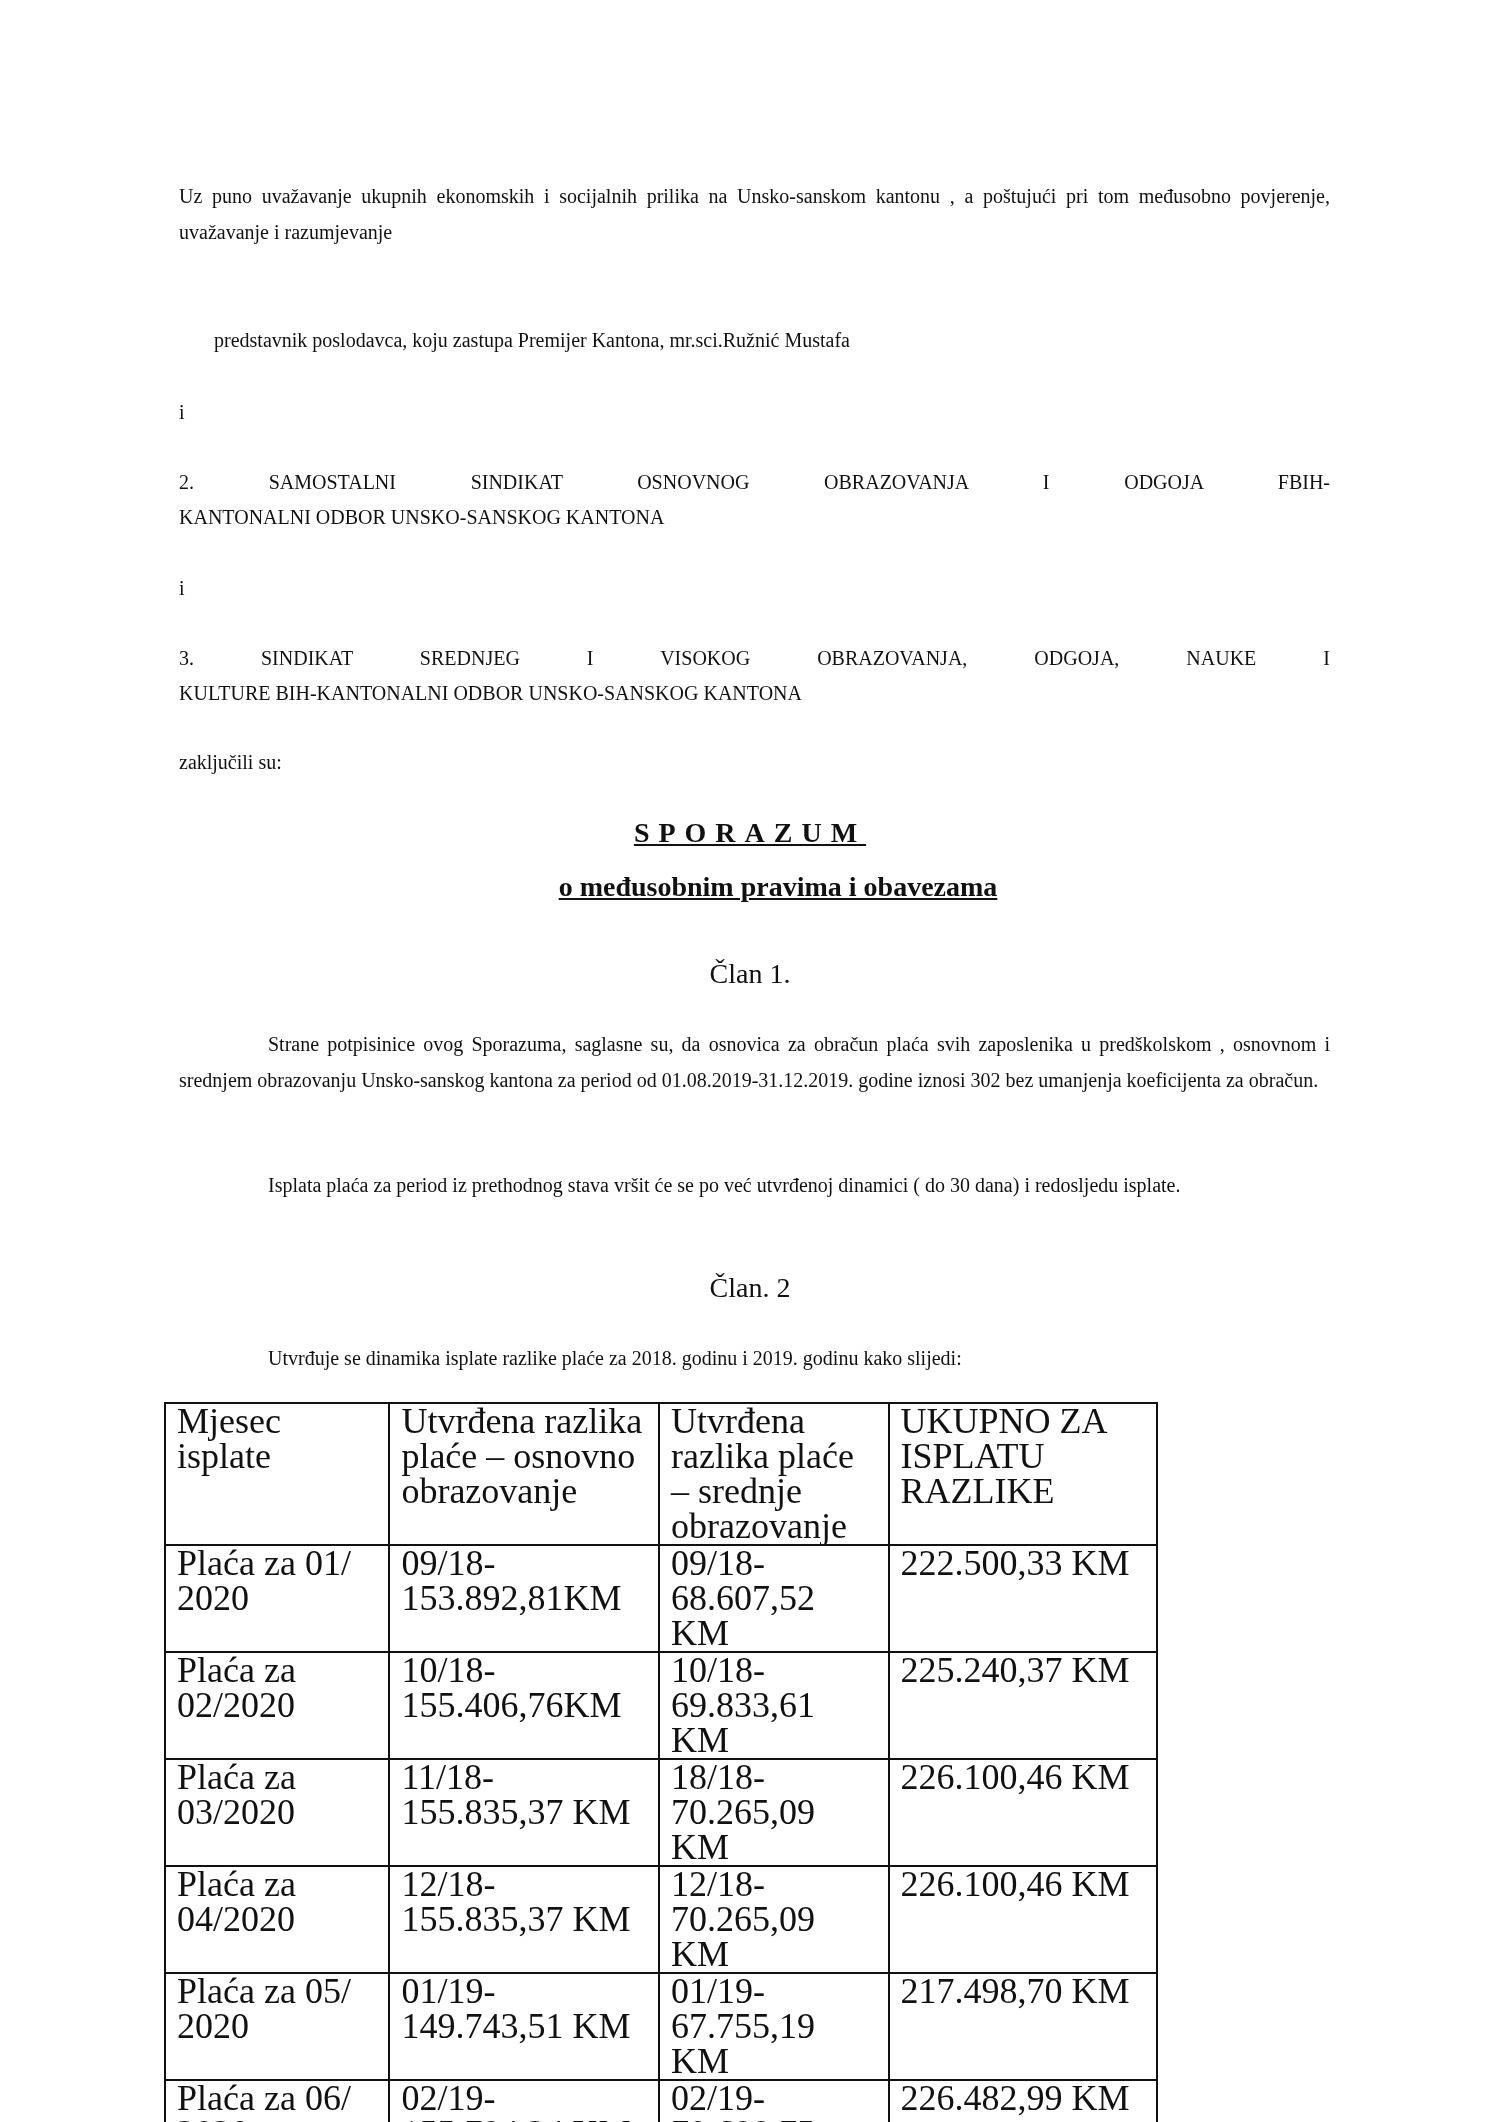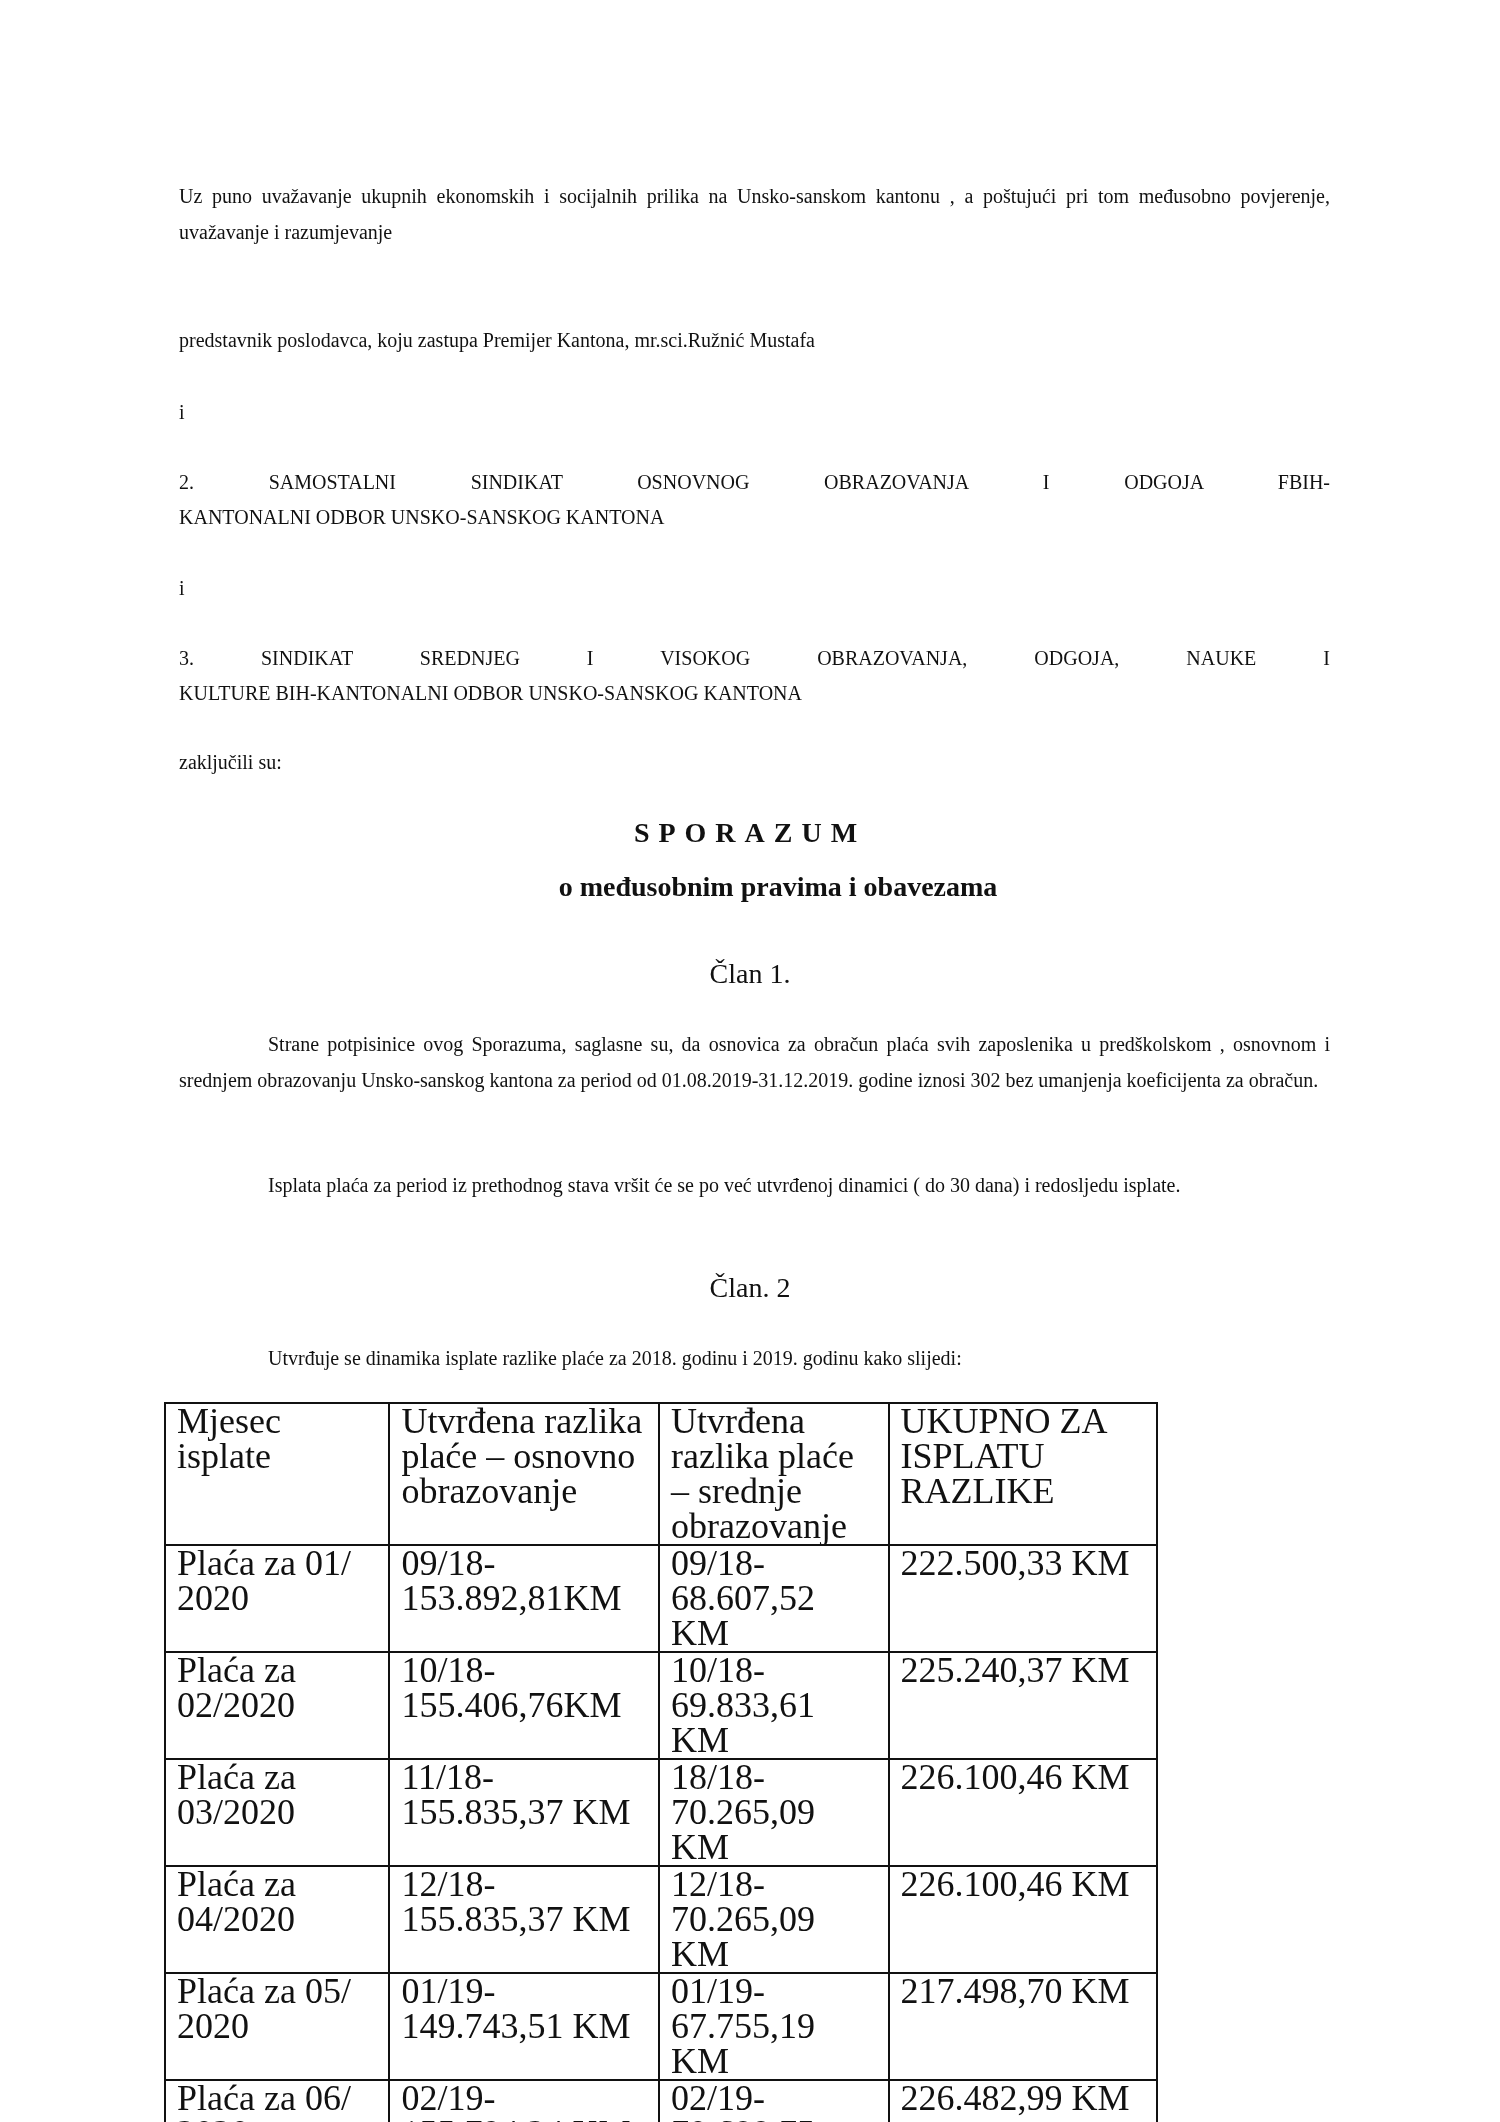--- a/index.html
+++ b/index.html
@@ -3,41 +3,41 @@
 <meta charset="utf-8">
 <style>
   html, body { margin:0; padding:0; background:#ffffff; }
   body { width:1500px; height:2122px; position:relative; overflow:hidden;
          font-family:"Liberation Serif", "DejaVu Serif", serif; color:#111; }
   .page { position:absolute; left:0; top:0; width:1500px; height:2122px; }
   .txt { position:absolute; left:179px; width:1151px; font-size:20px; line-height:36px; }
   .just { text-align:justify; text-align-last:left; }
   .just-full { text-align:justify; text-align-last:justify; }
   .center { position:absolute; left:0; width:1500px; text-align:center; font-size:28px; line-height:36px; }
-  .bold { font-weight:bold; }
+  .bold { font-weight:bold;text-decoration:underline; }
   .title { letter-spacing:9px; }
   .indent { text-indent:89px; }
   table.sched { position:absolute; left:164px; top:1402px; width:994px; border-collapse:collapse;
                 font-size:36px; line-height:35px; }
   table.sched td { border:2px solid #111; vertical-align:top; padding:0 10px 0 11px; }
   table.sched col.c1 { width:291px; }
   table.sched col.c2 { width:291px; }
   table.sched col.c3 { width:254px; }
   table.sched col.c4 { width:335px; }
   .hdr td { height:105px; }
   .row td { height:69px; }
 </style>
 </head>
 <body>
 
 <div class="page">
 
   <div class="txt just" style="top:178px;">Uz puno uvažavanje ukupnih ekonomskih i socijalnih prilika na Unsko-sanskom kantonu , a poštujući pri tom međusobno povjerenje, uvažavanje i razumjevanje</div>
 
-  <div class="txt" style="top:322px;">predstavnik poslodavca, koju zastupa Premijer Kantona, mr.sci.Ružnić Mustafa</div>
+  <div class="txt" style="top:322px;margin-left:35px;">predstavnik poslodavca, koju zastupa Premijer Kantona, mr.sci.Ružnić Mustafa</div>
 
   <div class="txt" style="top:394px;">i</div>
 
   <div class="txt just-full" style="top:464px;font-family:Liberation Serif, serif;">2. SAMOSTALNI SINDIKAT OSNOVNOG OBRAZOVANJA I ODGOJA FBIH-</div>
   <div class="txt" style="top:499px;">KANTONALNI ODBOR UNSKO-SANSKOG KANTONA</div>
 
   <div class="txt" style="top:570px;">i</div>
 
   <div class="txt just-full" style="top:640px;">3. SINDIKAT SREDNJEG I VISOKOG OBRAZOVANJA, ODGOJA, NAUKE I</div>
   <div class="txt" style="top:675px;">KULTURE BIH-KANTONALNI ODBOR UNSKO-SANSKOG KANTONA</div>

